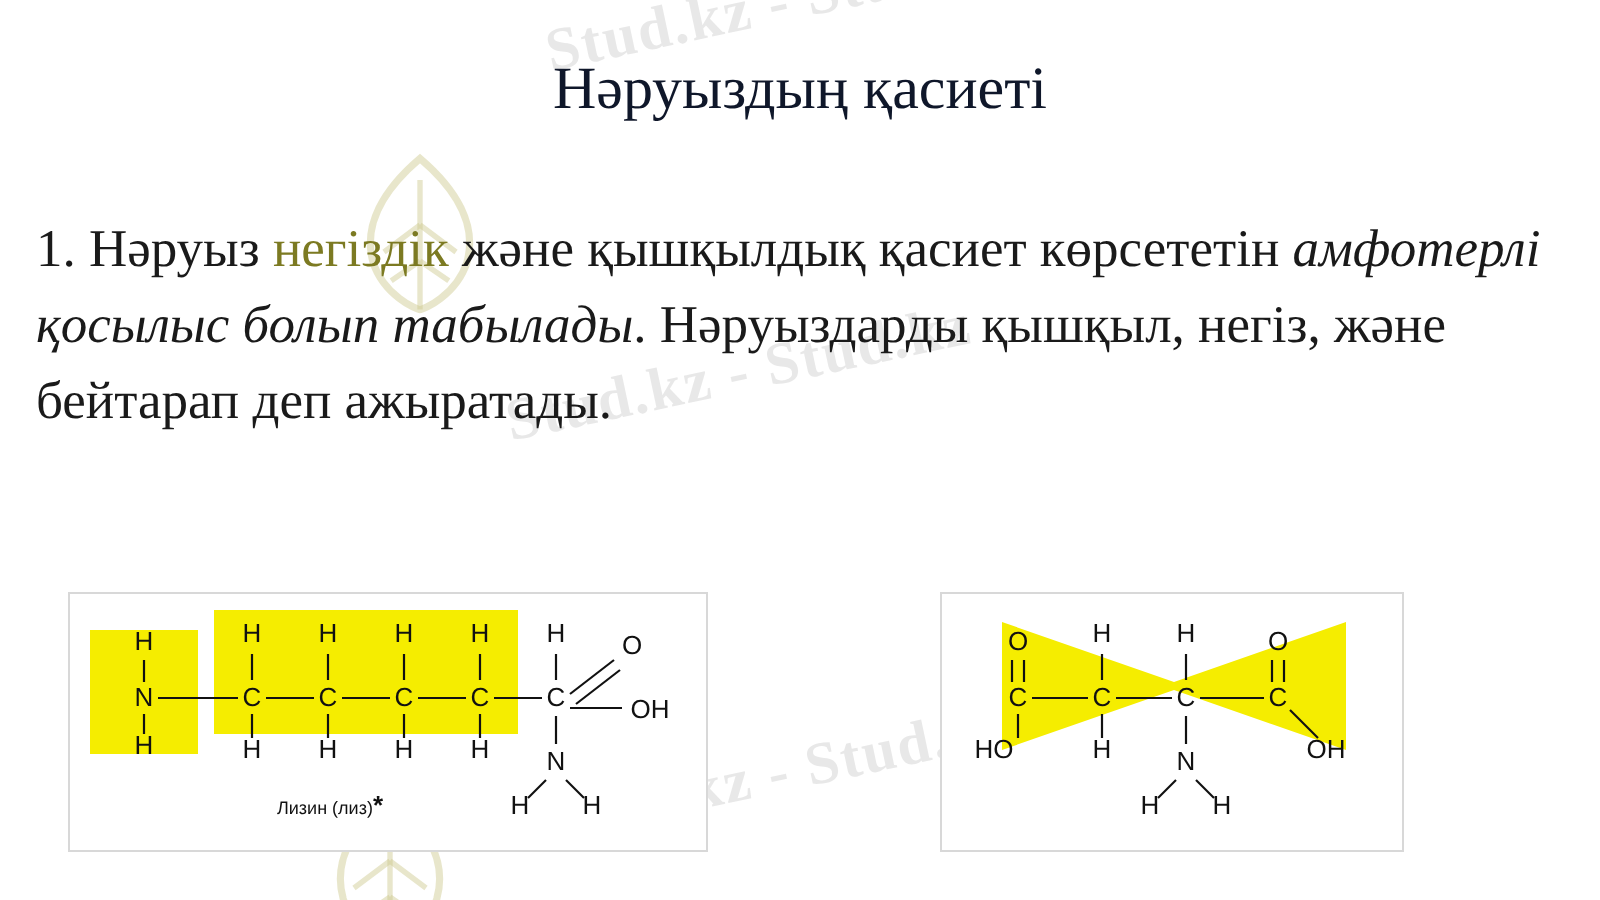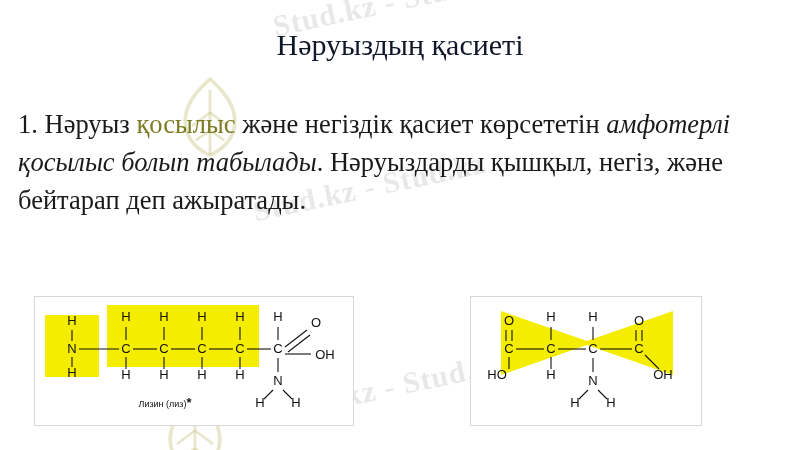--- a/index.html
+++ b/index.html
@@ -123,21 +123,21 @@
       <path d="M50 45 L30 60 M50 45 L70 60 M50 65 L34 76 M50 65 L66 76" stroke="rgba(205,200,140,0.45)" stroke-width="3" fill="none"></path>
     </svg>
     <div class="wm wm1">Stud.kz - Stud.kz</div>
     <div class="wm wm2">Stud.kz - Stud.kz</div>
     <div class="wm wm3">Stud.kz - Stud.kz</div>
   </div>
 
   <div class="title">Нәруыздың қасиеті</div>
 
   <div class="body-text">
-    <span>1.</span><span> Нәруыз </span><span class="hl-olive">қосылыс</span><span> және негіздік қасиет көрсететін </span><span class="ital">амфотерлі қосылыс болып табылады</span><span>. Нәруыздарды қышқыл, негіз, және бейтарап деп ажыратады.</span>
+    <span>1.</span><span> Нәруыз </span><span class="hl-olive">негіздік</span><span> және қышқылдық қасиет көрсететін </span><span class="ital">амфотерлі қосылыс болып табылады</span><span>. Нәруыздарды қышқыл, негіз, және бейтарап деп ажыратады.</span>
   </div>
 
   <div class="figures">
 
     <div class="fig fig-lys">
       <svg width="316" height="126" viewBox="0 0 316 126">
 
         <rect x="10" y="18" width="54" height="62" fill="#f5ed00"></rect>
         <rect x="72" y="8" width="152" height="62" fill="#f5ed00"></rect>
 

